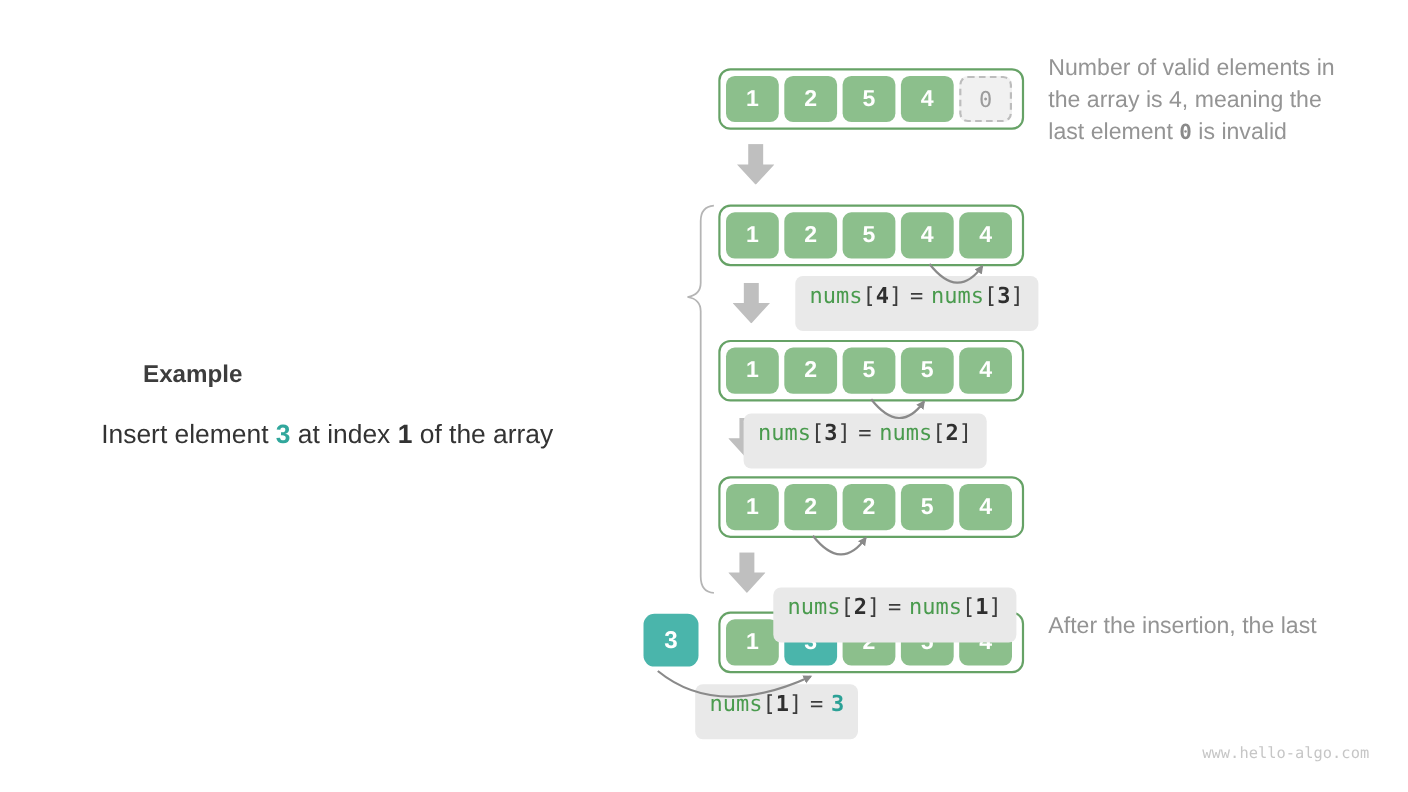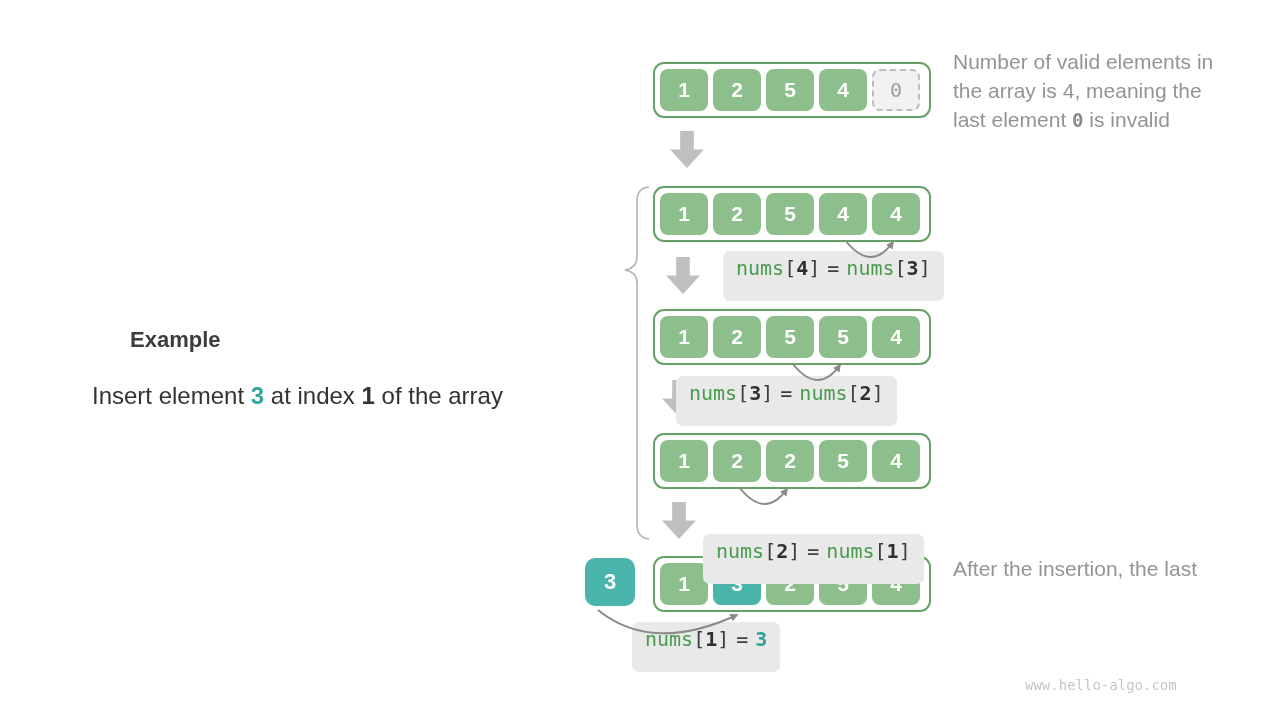--- a/index.html
+++ b/index.html
@@ -66,21 +66,21 @@
   .code-label .eq{margin:0 7px;}
   .code-label .tealv{color:#2ba196;font-weight:700;}
   .cl1{left:723px;top:251px;} .cl2{left:676px;top:376px;}
   .cl3{left:703px;top:502px;margin-top:32px;} .cl4{left:614px;top:622px;margin-left:18px;}
 
   
   .overlay{left:0;top:0;pointer-events:none;z-index:3;}
 
   
   .watermark{
-    left:1025px;top:677px;font-family:"DejaVu Sans Mono",monospace;
+    left:1093px;top:677px;font-family:"DejaVu Sans Mono",monospace;
     font-size:14px;color:#c6c6c6;
   }
 </style>
 </head>
 <body>
 
 <div class="abs example-title">Example</div>
 <div class="abs example-line"><span>Insert element </span><span class="v">3</span><span> at index </span><span class="i">1</span><span> of the array</span></div>
 
 <div class="abs move-note">

